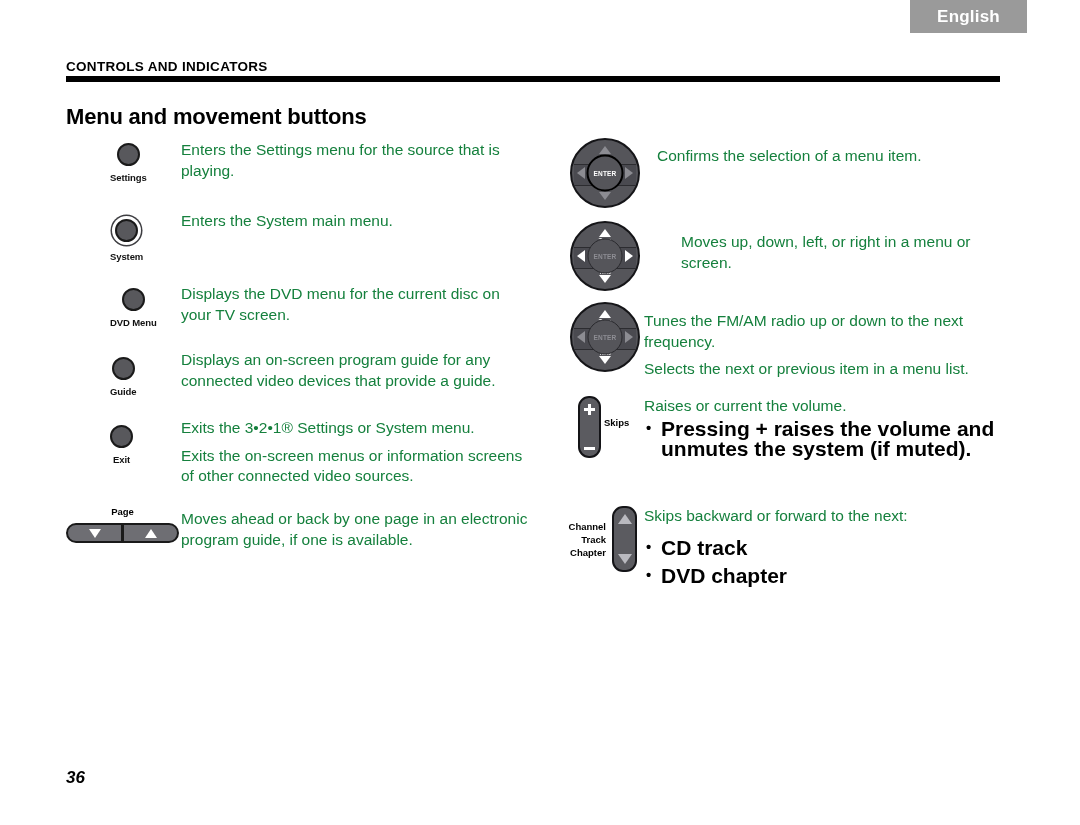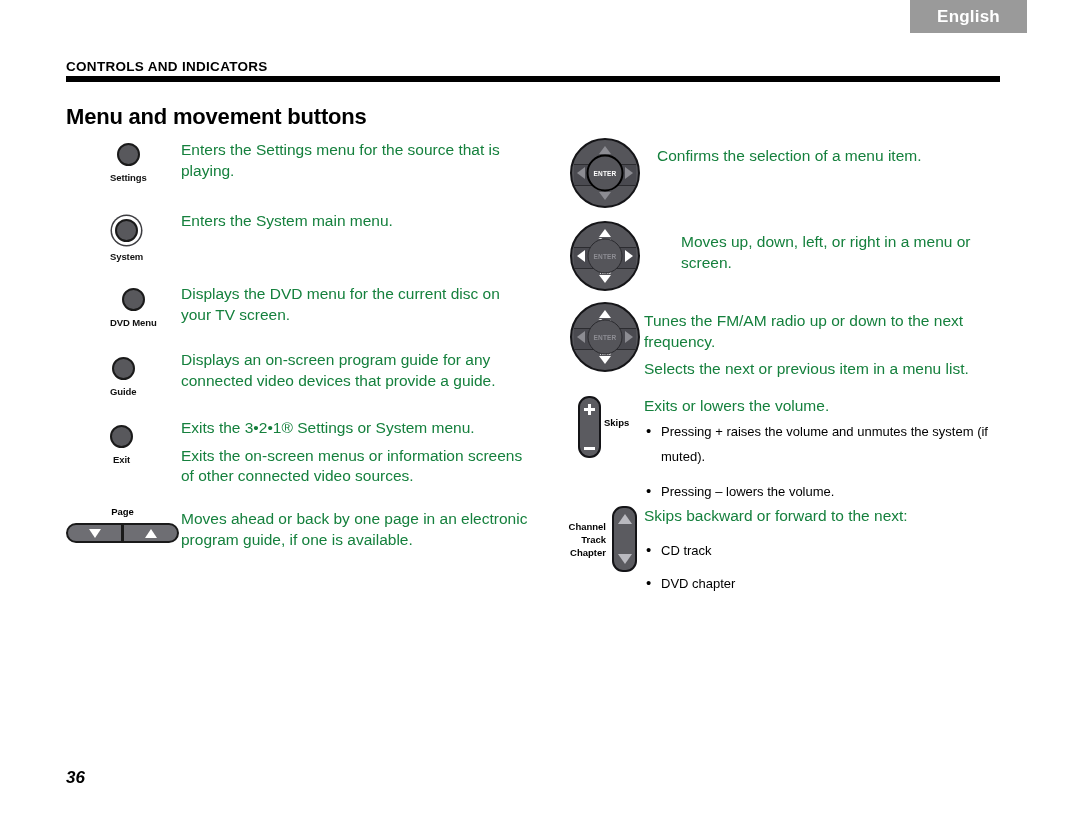--- a/index.html
+++ b/index.html
@@ -76,22 +76,23 @@
   
   .desc {
     position: absolute;
     font-size: 15.5px;
     line-height: 20.5px;
     color: #15803d;
   }
   .desc p { margin: 0; }
   .bullets {
     position: absolute;
-    font-size: 13px;
-    line-height: 25px;
+    font-size: 21px;
+    line-height: 20px;
+    font-weight: bold;
   }
   .bullets .b {
     position: relative;
     padding-left: 17px;
     margin: 0 0 3px 0;
   }
   .bullets .b::before {
     content: "\2022";
     position: absolute;
     left: 2px;
@@ -459,25 +460,24 @@
   <p>Tunes the FM/AM radio up or down to the next frequency.</p>
   <p style="margin-top:7px;">Selects the next or previous item in a menu list.</p>
 </div>
 
 <div class="vol-rocker">
   <span class="plus-glyph"></span>
   <span class="minus-glyph"></span>
 </div>
 <div class="vol-cap">Skips</div>
 <div class="desc" style="left:644px; top:396px; width:360px;">
-  <p>Exits or lowers the volume.</p>
+  <p>Raises or current the volume.</p>
 </div>
 <div class="bullets" style="left:644px; top:419px; width:360px;">
   <p class="b">Pressing + raises the volume and unmutes the system (if muted).</p>
-  <p class="b" style="margin-top:10px;">Pressing – lowers the volume.</p>
 </div>
 
 <div class="ch-caps">
   <div>Channel</div>
   <div>Track</div>
   <div>Chapter</div>
 </div>
 <div class="ch-rocker">
   <span class="ch-tri-up"></span>
   <span class="ch-tri-down"></span>

